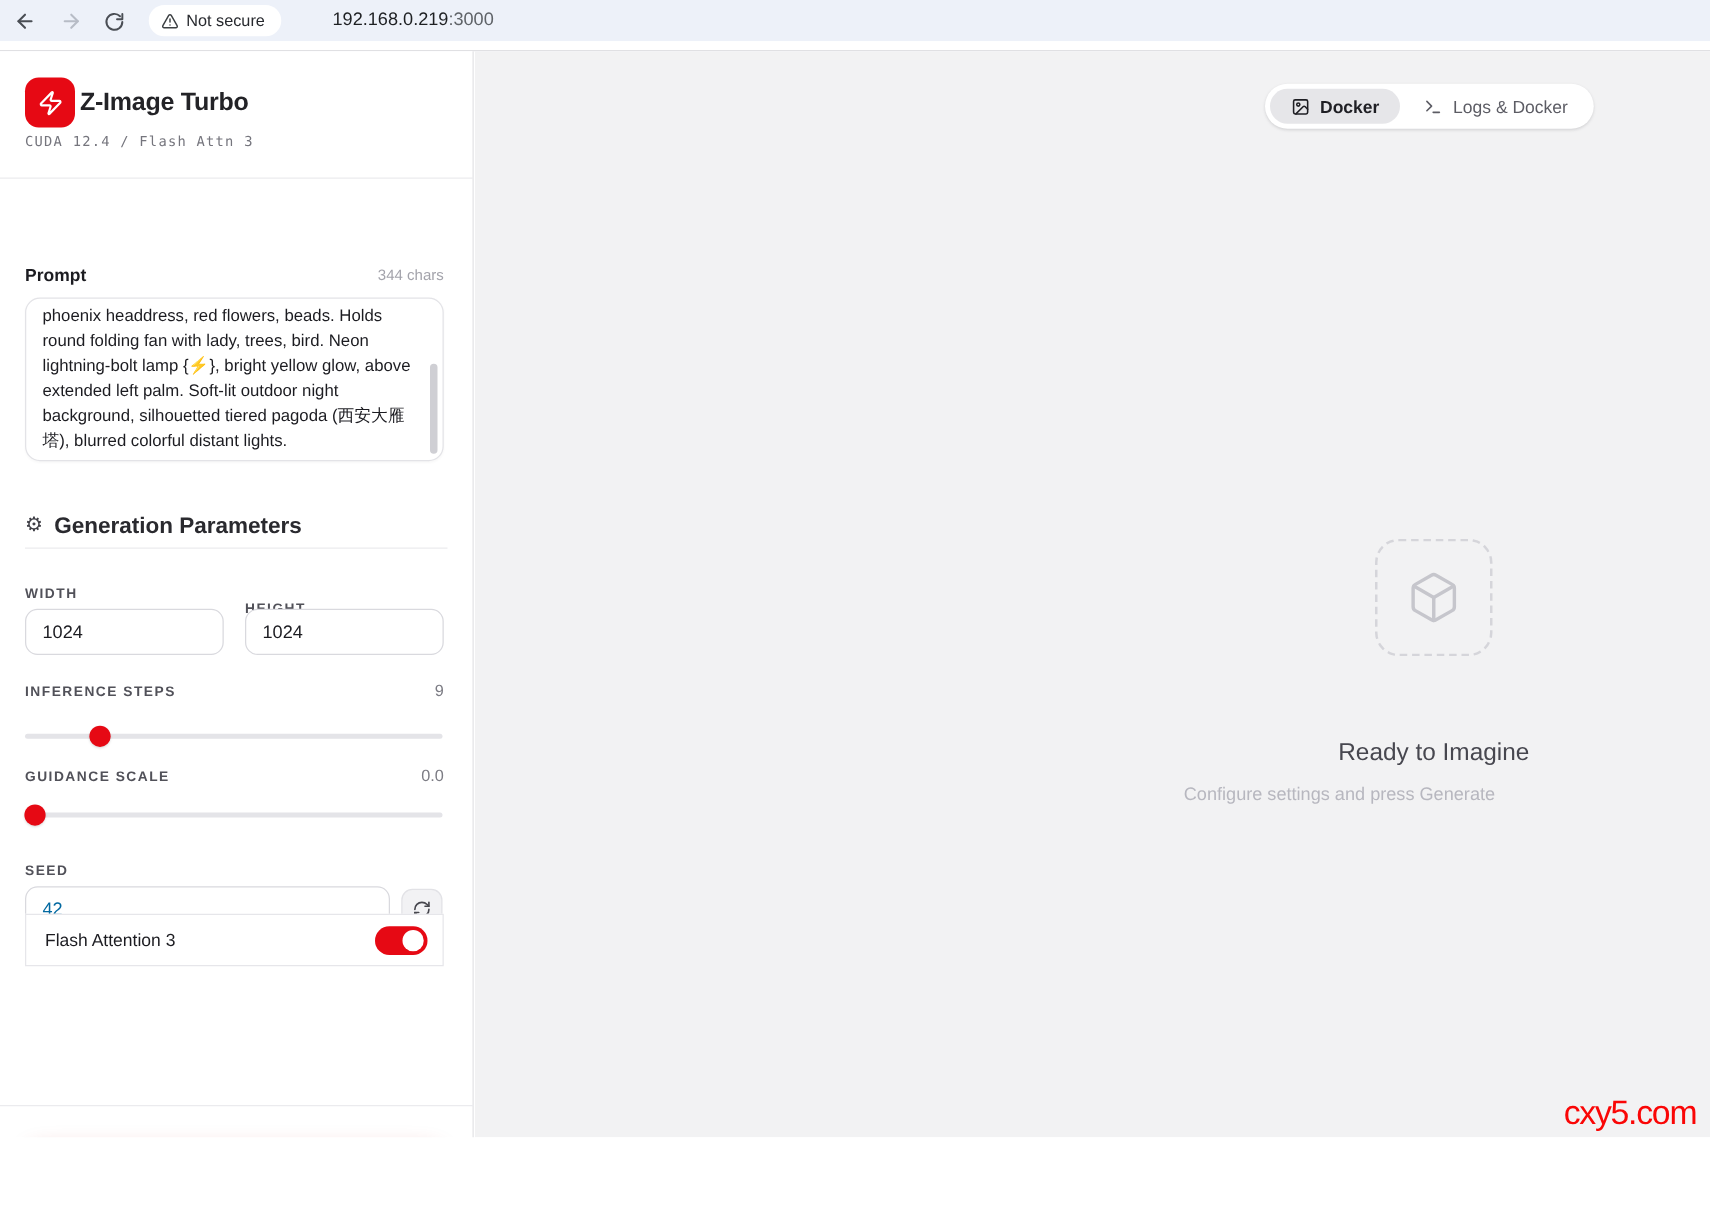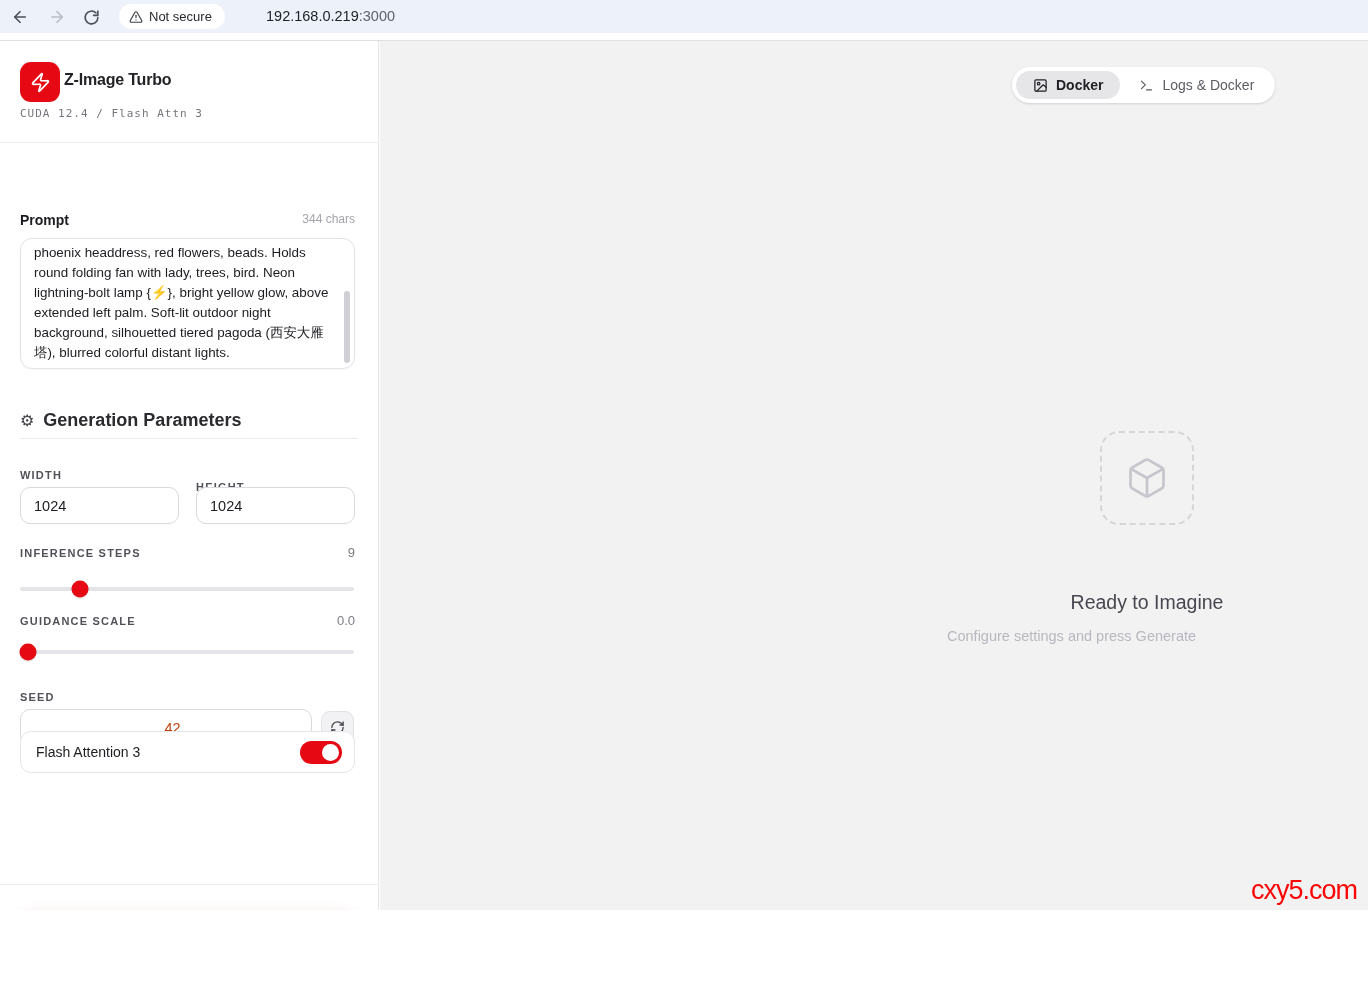--- a/index.html
+++ b/index.html
@@ -14,28 +14,28 @@
   .nav-fwd { left:45px; color:#b7bcc6; }
   .nav-reload { left:79px; color:#4a4e55; }
   .security-chip { position:absolute; left:119px; top:4px; height:25px; padding:0 13px 0 10px; background:#ffffff; border-radius:13px; display:flex; align-items:center; gap:6px; font-size:13px; color:#27292e; cursor:pointer; }
   .url-text { position:absolute; left:226px; top:8px; font-size:14.5px; color:#1e2023;margin-left:40px; }
   .url-port { color:#5f6368; }
   .browser-gap { position:absolute; left:0; top:33px; width:100%; height:8px; background:#ffffff; border-bottom:1px solid #e0e0e3; }
 
   
   .sidebar { position:absolute; left:0; top:41px; width:379px; height:940px; background:#ffffff; border-right:1px solid #e3e3e6; }
   .logo { position:absolute; left:20px; top:21px; width:40px; height:40px; border-radius:11px; background:#e60914; display:flex; align-items:center; justify-content:center; }
-  .app-title { position:absolute; left:64px; top:30px; font-size:16px; font-weight:700; color:#232327; letter-spacing:-0.2px; }
+  .app-title { position:absolute; left:64px; top:30px; font-size:20px; font-weight:700; color:#232327; letter-spacing:-0.2px; }
   .app-subtitle { position:absolute; left:20px; top:66px; font-family:"DejaVu Sans Mono", monospace; font-size:11px; color:#75757d; letter-spacing:1px; }
   .divider { position:absolute; left:0; width:379px; height:1px; background:#ebebee; }
   .d1 { top:101px; }
   .d2 { left:20px; width:338px; top:397px; }
   .d3 { top:843px; }
 
-  .prompt-row { position:absolute; left:20px; top:171px; width:335px; display:flex; justify-content:space-between; align-items:flex-start; }
+  .prompt-row { position:absolute; left:20px; top:171px; width:335px; display:flex; justify-content:space-between; align-items:center; }
   .prompt-label { font-size:14px; font-weight:700; color:#1c1c21; }
   .prompt-count { font-size:12px; color:#a3a3ab; }
   .prompt-box { position:absolute; left:20px; top:197px; width:335px; height:131px; background:#fff; border:1px solid #e3e3e7; border-radius:12px; padding:10px 20px 10px 13px; overflow:hidden; font-size:13.4px; line-height:20px; color:#1c1c21; cursor:text; box-shadow:0 1px 2px rgba(0,0,0,0.03); }
   .prompt-text { display:block; margin-top:-6px; word-wrap:break-word; }
   .prompt-emoji { color:#f5b300; }
   .prompt-scrollthumb { position:absolute; right:4px; top:52px; width:6px; height:72px; border-radius:3px; background:#cfcfd4; cursor:pointer; }
 
   .params-header { position:absolute; left:20px; top:369px; display:flex; align-items:center; gap:9px; color:#2a2a2f; }
   .params-header .label { font-size:18px; font-weight:700; }
   .gear { font-size:16px; color:#3f3f46; line-height:1; }
@@ -51,24 +51,24 @@
   .row-steps { top:480px;margin-top:24px; }
   .row-guidance { top:572px; }
   .param-value { font-size:13px; color:#7c7c84; font-weight:400; letter-spacing:0; }
   .slider { position:absolute; left:20px; width:334px; height:17px; cursor:pointer; }
   .sl-steps { top:539px; }
   .sl-guidance { top:602px; }
   .slider .track { position:absolute; left:0; right:0; top:7px; height:4px; border-radius:2px; background:#e4e4e8; }
   .slider .thumb { position:absolute; top:8.5px; width:17px; height:17px; border-radius:50%; background:#e60914; transform:translate(-50%,-50%); box-shadow:0 1px 2px rgba(0,0,0,0.15); }
 
   .lbl-seed { left:20px; top:650px; }
-  .seed-input { position:absolute; left:20px; top:668px; width:292px; height:37px; border:1px solid #d9d9de; border-radius:10px; background:#fff; font-family:"Liberation Sans",sans-serif; font-size:14.5px; color:#c2410c; padding:0 0 0 13px; outline:none;text-align:center; }
+  .seed-input { position:absolute; left:20px; top:668px; width:292px; height:37px; border:1px solid #d9d9de; border-radius:10px; background:#fff; font-family:"Liberation Sans",sans-serif; font-size:14.5px; color:#0369a1; padding:0 0 0 13px; outline:none; }
   .refresh-btn { position:absolute; left:321px; top:670px; width:33px; height:33px; border-radius:9px; background:#f2f2f4; border:1px solid #e2e2e6; display:flex; align-items:center; justify-content:center; color:#46464d; cursor:pointer; }
 
-  .flash-card { position:absolute; left:20px; top:690px; width:335px; height:42px; border:1px solid #e6e6ea; border-radius:11px; background:#fff; display:flex; align-items:center; justify-content:space-between; padding:0 12px 0 15px; }
+  .flash-card { position:absolute; left:20px; top:690px; width:335px; height:42px; border:1px solid #e6e6ea; border-radius:0; background:#fff; display:flex; align-items:center; justify-content:space-between; padding:0 12px 0 15px; }
   .flash-label { font-size:14px; color:#1c1c21; }
   .toggle { position:relative; width:42px; height:23px; border-radius:12px; background:#e60914; cursor:pointer; }
   .toggle .knob { position:absolute; right:3px; top:3px; width:17px; height:17px; border-radius:50%; background:#ffffff; }
 
   .generate-btn { position:absolute; left:20px; top:870px; width:335px; height:57px; border:none; border-radius:14px; background:linear-gradient(100deg,#ad0a10 0%,#dd0f17 55%,#e8141c 100%); box-shadow:0 8px 18px rgba(190,10,20,0.25); display:flex; align-items:center; justify-content:center; gap:10px; color:#ffffff; font-family:"Liberation Sans",sans-serif; font-size:16.5px; font-weight:700; letter-spacing:0.2px; cursor:pointer; }
 
   
   .main { position:absolute; left:380px; top:41px; right:0; bottom:0; background:#f2f2f3; }
   .tabs { position:absolute; left:632px; top:26px; display:inline-flex; align-items:center; gap:2px; background:#ffffff; border-radius:21px; padding:4px; box-shadow:0 1px 3px rgba(25,25,35,0.10), 0 1px 2px rgba(0,0,0,0.05); }
   .tab { display:flex; align-items:center; gap:8px; padding:6px 17px; border-radius:17px; font-size:14px; color:#5c5c64; cursor:pointer; white-space:nowrap; }

